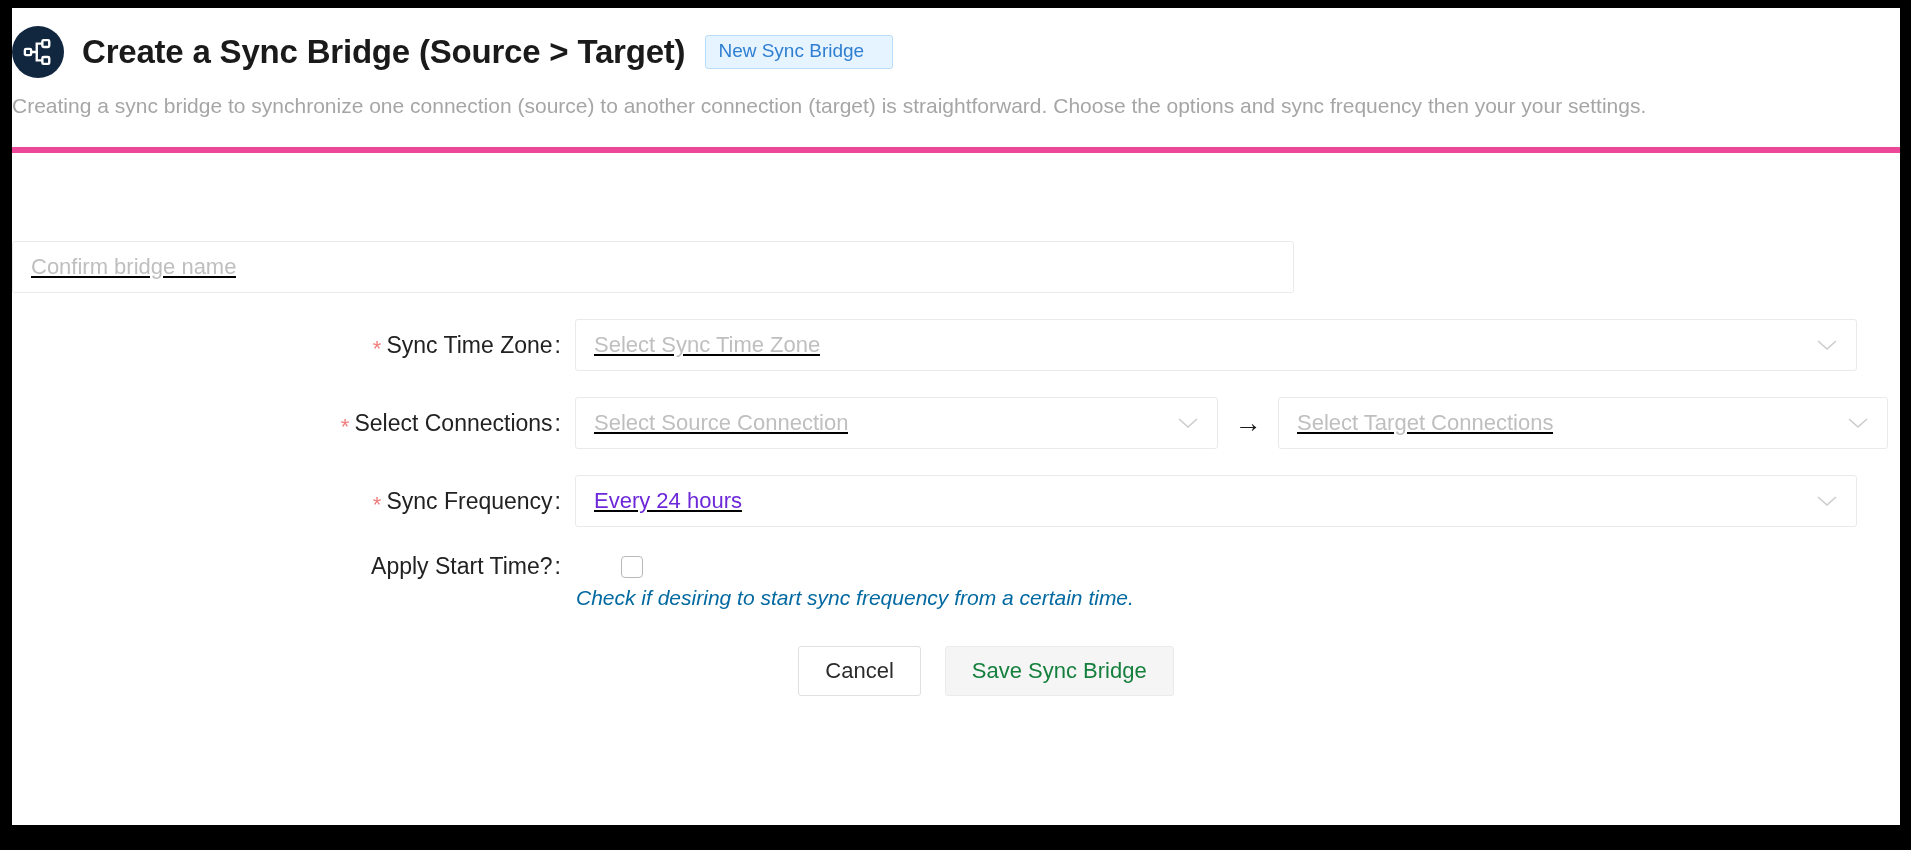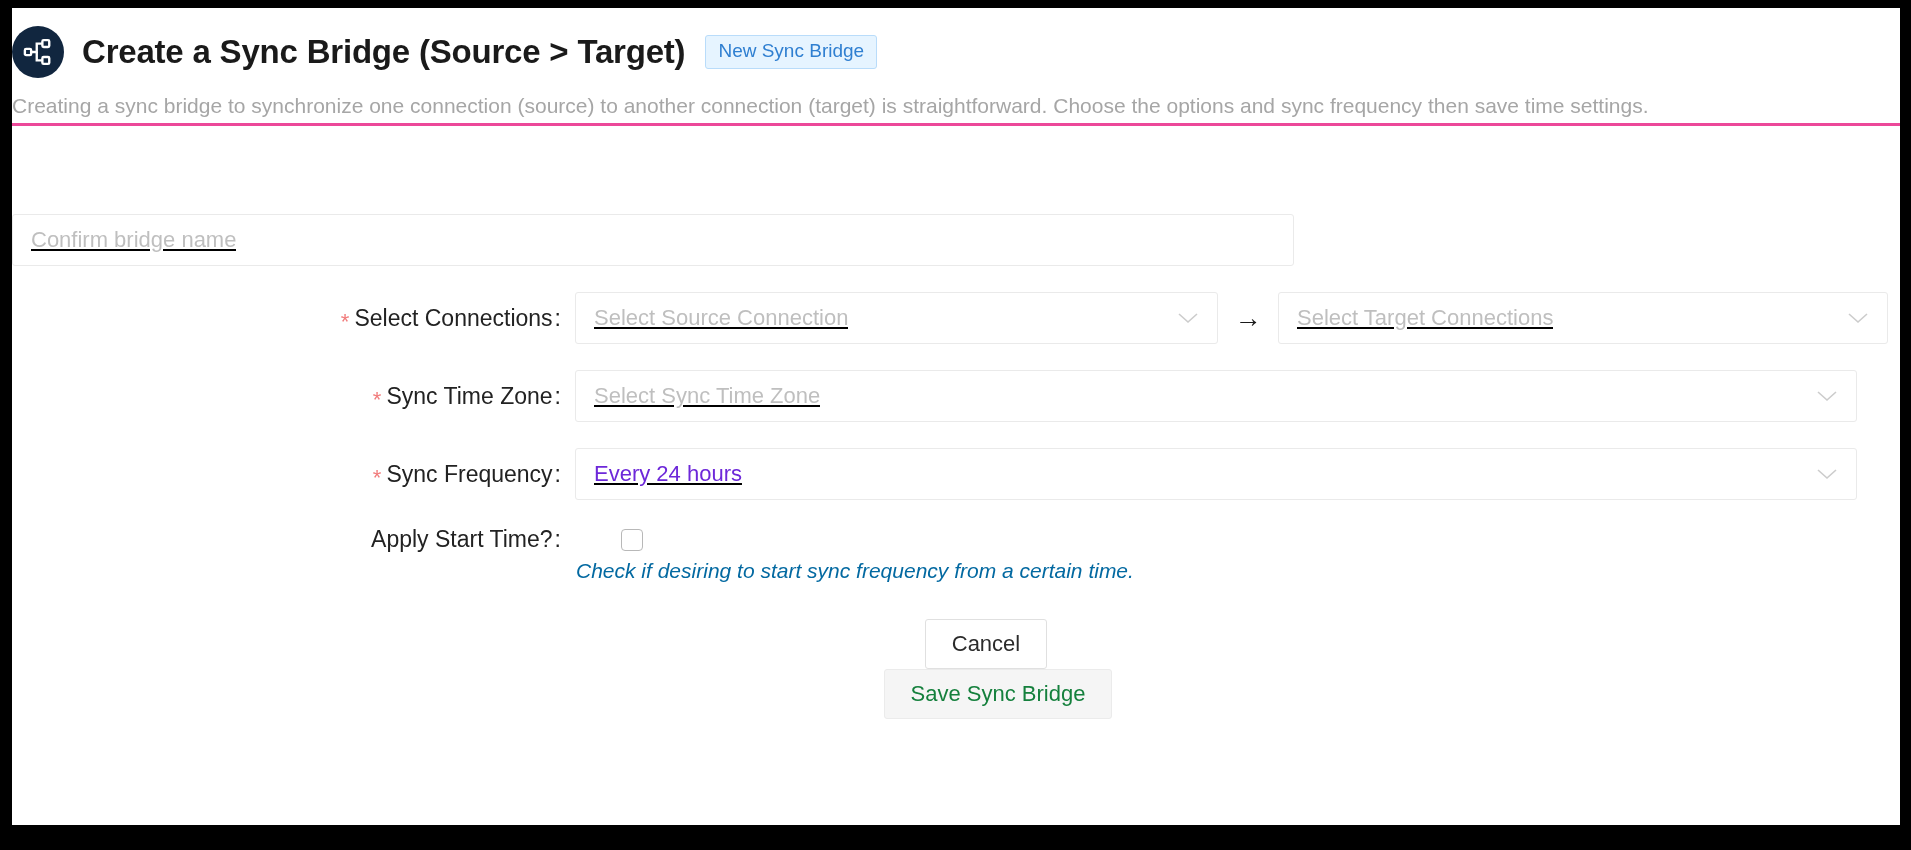--- a/index.html
+++ b/index.html
@@ -30,23 +30,23 @@
     width: 1888px;
     height: 817px;
     background: #ffffff;
     box-sizing: border-box;
     overflow: hidden;
   }
 
   
   .header {
     position: relative;
-    height: 118px;
-    box-sizing: border-box;
-    border-bottom: 3px solid #ec4899;
+    height: 145px;
+    box-sizing: border-box;
+    border-bottom: 6px solid #ec4899;
     background: #ffffff;
   }
   .header-row {
     display: flex;
     align-items: center;
     padding: 18px 0 0 0;
   }
   .app-icon {
     width: 52px;
     height: 52px;
@@ -66,21 +66,21 @@
     margin-left: 18px;
     letter-spacing: -0.2px;
     white-space: nowrap;
   }
   .badge {
     margin-left: 20px;
     background: #e6f4ff;
     border: 1px solid #b9dcfa;
     color: #2f7fd1;
     font-size: 19px;
-    padding: 5px 12px 7px 12px;
+    padding: 5px 28px 7px 12px;
     border-radius: 3px;
     white-space: nowrap;
     line-height: 1.1;
   }
   .subtitle {
     font-size: 21px;
     color: #a6a6a6;
     margin-top: 16px;
     white-space: nowrap;
     letter-spacing: 0px;
@@ -178,21 +178,20 @@
   }
   .hint-offset { width: 563px; flex: 0 0 auto; }
 
   
   .btn-row {
     display: flex;
     justify-content: center;
     align-items: center;
     margin-top: 36px;
     padding-left: 60px;
-    flex-direction: column;
   }
   .btn {
     font-size: 22px;
     border-radius: 3px;
     padding: 0 26px;
     height: 50px;
     display: flex;
     align-items: center;
     justify-content: center;
     box-sizing: border-box;
@@ -225,29 +224,45 @@
             <rect x="1.5" y="9.5" width="5" height="5" rx="1" fill="none" stroke="#ffffff" stroke-width="1.9"></rect>
             <rect x="15.5" y="2.5" width="5.5" height="5.5" rx="1" fill="none" stroke="#ffffff" stroke-width="1.9"></rect>
             <rect x="15.5" y="16" width="5.5" height="5.5" rx="1" fill="none" stroke="#ffffff" stroke-width="1.9"></rect>
             <path d="M6.8 12 H11 V5.3 H15.2" fill="none" stroke="#ffffff" stroke-width="1.9"></path>
             <path d="M11 12 V18.7 H15.2" fill="none" stroke="#ffffff" stroke-width="1.9"></path>
           </svg>
         </span>
         <span class="page-title">Create a Sync Bridge (Source &gt; Target)</span>
         <span class="badge">New Sync Bridge</span>
       </div>
-      <div class="subtitle">Creating a sync bridge to synchronize one connection (source) to another connection (target) is straightforward. Choose the options and sync frequency then save time settings.</div>
+      <div class="subtitle">Creating a sync bridge to synchronize one connection (source) to another connection (target) is straightforward. Choose the options and sync frequency then your your settings.</div>
     </div>
 
     <div class="form-body">
 
       <div class="form-row">
         <div class="field-col">
           <div class="control w-name">
             <span class="ctext">Confirm bridge name</span>
+          </div>
+        </div>
+      </div>
+
+      <div class="form-row">
+        <div class="label-col">
+          <span class="req-star">*</span><span>Sync Time Zone</span><span class="label-colon">:</span>
+        </div>
+        <div class="field-col">
+          <div class="control w-full">
+            <span class="ctext">Select Sync Time Zone</span>
+            <span class="chev">
+              <svg width="22" height="14" viewBox="0 0 22 14">
+                  <path d="M2 3 L11 11 L20 3" fill="none" stroke="#cccccc" stroke-width="1.6"></path>
+                </svg>
+            </span>
           </div>
         </div>
       </div>
 
       <div class="form-row">
         <div class="label-col">
           <span class="req-star">*</span><span>Select Connections</span><span class="label-colon">:</span>
         </div>
         <div class="field-col">
           <div class="control w-source">
@@ -265,36 +280,20 @@
               <svg width="22" height="14" viewBox="0 0 22 14">
                   <path d="M2 3 L11 11 L20 3" fill="none" stroke="#cccccc" stroke-width="1.6"></path>
                 </svg>
             </span>
           </div>
         </div>
       </div>
 
       <div class="form-row">
         <div class="label-col">
-          <span class="req-star">*</span><span>Sync Time Zone</span><span class="label-colon">:</span>
-        </div>
-        <div class="field-col">
-          <div class="control w-full">
-            <span class="ctext">Select Sync Time Zone</span>
-            <span class="chev">
-              <svg width="22" height="14" viewBox="0 0 22 14">
-                  <path d="M2 3 L11 11 L20 3" fill="none" stroke="#cccccc" stroke-width="1.6"></path>
-                </svg>
-            </span>
-          </div>
-        </div>
-      </div>
-
-      <div class="form-row">
-        <div class="label-col">
           <span class="req-star">*</span><span>Sync Frequency</span><span class="label-colon">:</span>
         </div>
         <div class="field-col">
           <div class="control w-full">
             <span class="ctext filled">Every 24 hours</span>
             <span class="chev">
               <svg width="22" height="14" viewBox="0 0 22 14">
                   <path d="M2 3 L11 11 L20 3" fill="none" stroke="#cccccc" stroke-width="1.6"></path>
                 </svg>
             </span>

